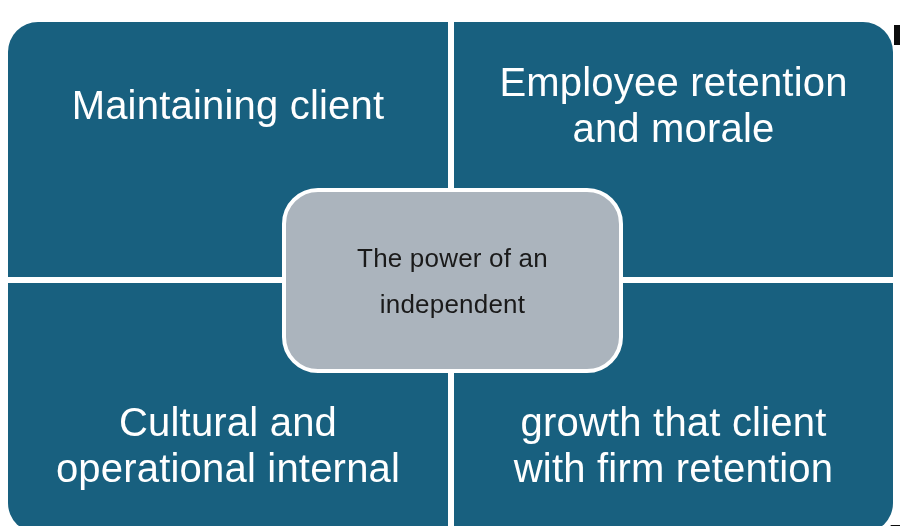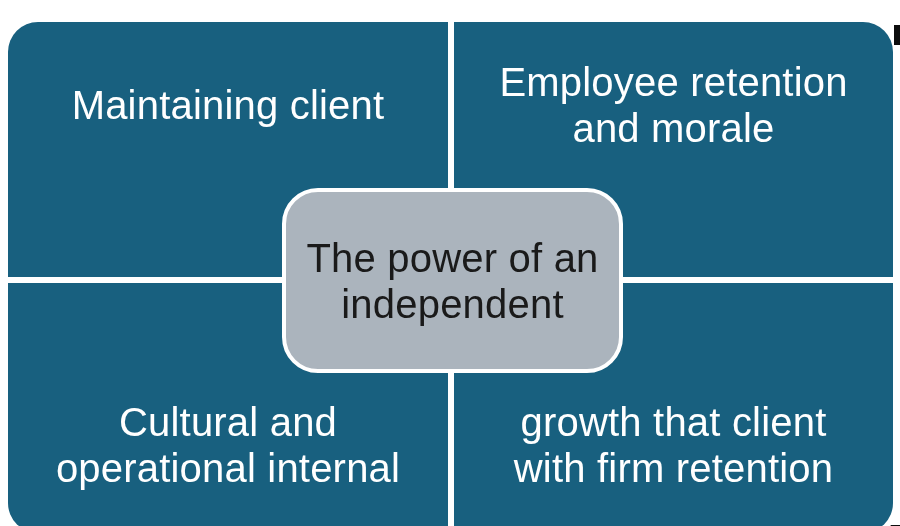--- a/index.html
+++ b/index.html
@@ -43,21 +43,21 @@
     left:282px;top:170px;
     width:341px;height:185px;
     box-sizing:border-box;
     background:var(--center-fill);
     border:4px solid var(--center-border);
     border-radius:36px;
     display:flex;flex-direction:column;
     align-items:center;justify-content:center;
     text-align:center;
     color:var(--center-text);
-    font-size:40px;line-height:46px;font-weight:400;
+    font-size:26px;line-height:46px;font-weight:400;
     letter-spacing:0.2px;
   }
   .line{white-space:nowrap;}
   .artifact{position:absolute;background:#0d0d0d;}
   .artifact.a-tr{left:894px;top:7px;width:6px;height:20px;}
   .artifact.a-bl{left:1px;top:511px;width:10px;height:9px;}
   .artifact.a-br{
     left:883px;top:507px;width:17px;height:19px;
     clip-path:polygon(45% 0,100% 0,100% 100%,0 100%,0 52%,45% 52%);
   }

